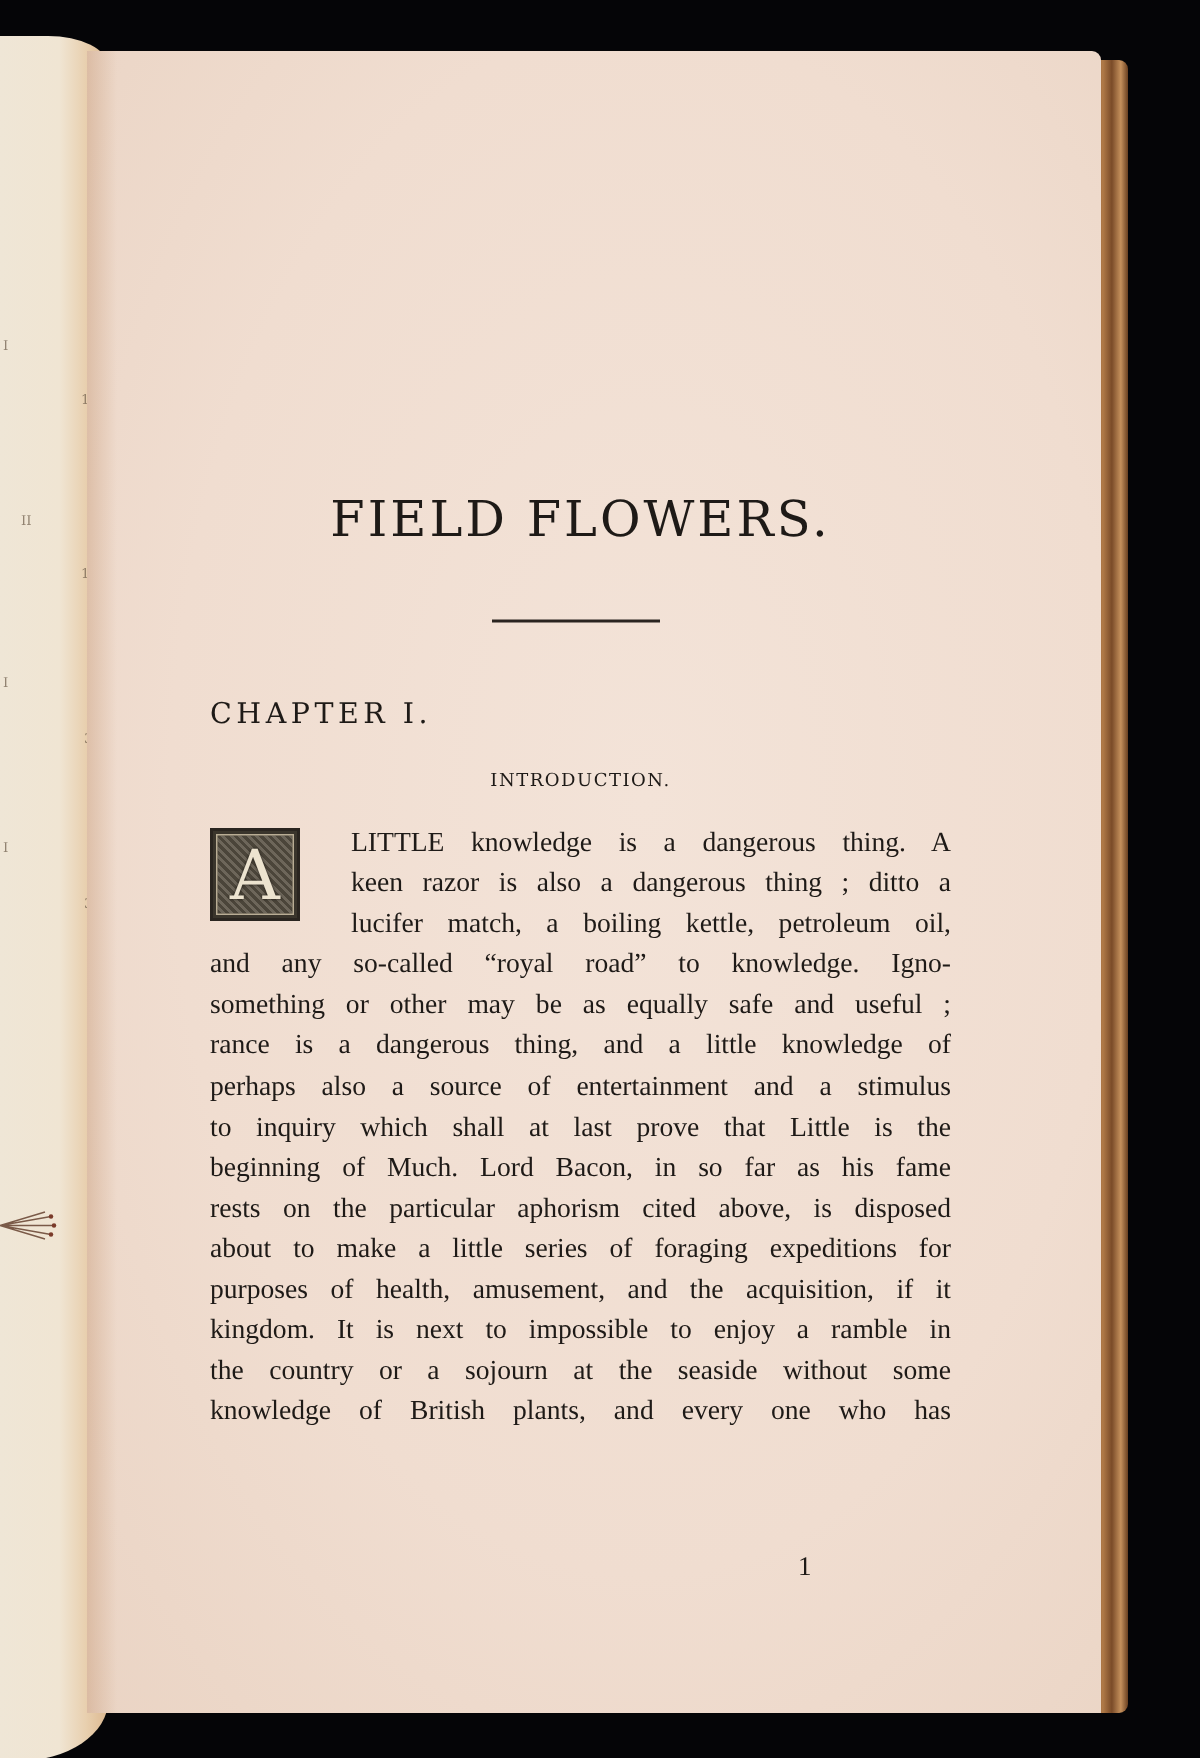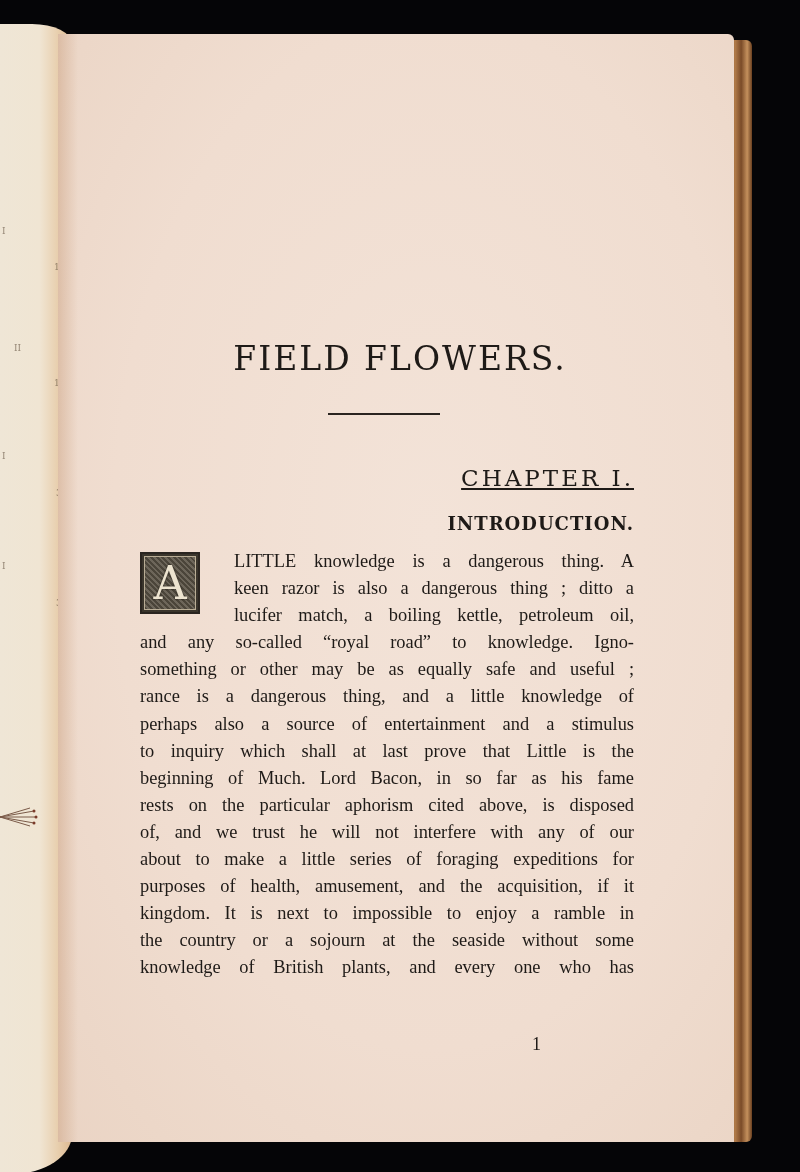--- a/index.html
+++ b/index.html
@@ -20,24 +20,24 @@
   .right-page {
     position:absolute; left:58px; top:34px; width:676px; height:1108px;
     background:radial-gradient(ellipse at 55% 45%, #f3e3d8 0%, #f0ddd0 60%, #ead4c4 100%);
     border-top-right-radius:6px;
   }
   .gutter {
     position:absolute; left:58px; top:34px; width:20px; height:1108px;
     background:linear-gradient(90deg, rgba(190,140,100,.35), rgba(190,140,100,0));
   }
   .content { position:absolute; left:140px; top:320px; width:494px; color:#1e1a17; }
-  .title { text-align:center; font-size:33px; letter-spacing:2px; margin:13px; position:absolute; top:6px; left:0; width:494px; font-family:"DejaVu Serif", serif; font-weight:normal; }
+  .title { text-align:center; font-size:33px; letter-spacing:2px; margin:0; position:absolute; top:6px; left:0; width:494px; font-family:"DejaVu Serif", serif; font-weight:normal; }
   .rule { position:absolute; top:93px; left:188px; width:112px; height:2px; background:#2a2420; }
-  .chapter { position:absolute; top:145px; left:0; width:494px; text-align:right; font-size:23px; letter-spacing:3px;text-decoration:underline; }
-  .intro { position:absolute; top:193px; left:0; width:494px; text-align:right; font-size:18px; font-weight:bold; letter-spacing:1px; }
+  .chapter { position:absolute; top:145px; left:0; width:494px; text-align:left; font-size:19px; letter-spacing:3px; }
+  .intro { position:absolute; top:193px; left:0; width:494px; text-align:center; font-size:12px; font-weight:normal; letter-spacing:1px; }
   .body { position:absolute; top:228px; left:0; width:494px; font-size:18.4px; line-height:27.1px; text-align:justify; font-family:"Liberation Serif", serif; }
   .body .line { display:block; white-space:nowrap; text-align-last:justify; text-align:justify; height:27.1px; }
   .body .indent { padding-left:94px; }
   .dropcap {
     position:absolute; left:0; top:4px; width:60px; height:62px;
     background:#3a352c; border:2px solid #2a2520; box-sizing:border-box;
     display:flex; align-items:center; justify-content:center;
   }
   .dropcap .inner { width:50px; height:52px; border:1px solid #b9ad95; display:flex; align-items:center; justify-content:center;
     background:repeating-linear-gradient(45deg,#4b453a 0 2px,#6d665a 2px 4px); }
@@ -83,21 +83,20 @@
     <span class="line indent">LITTLE knowledge is a dangerous thing.  A</span>
     <span class="line indent">keen razor is also a dangerous thing ; ditto a</span>
     <span class="line indent">lucifer match, a boiling kettle, petroleum oil,</span>
     <span class="line">and any so-called “royal road” to knowledge.  Igno-</span>
     <span class="line">something or other may be as equally safe and useful ;</span>
     <span class="line">rance is a dangerous thing, and a little knowledge of</span>
     <span class="line">perhaps also a source of entertainment and a stimulus</span>
     <span class="line">to inquiry which shall at last prove that Little is the</span>
     <span class="line">beginning of Much.  Lord Bacon, in so far as his fame</span>
     <span class="line">rests on the particular aphorism cited above, is disposed</span>
-    <span class="line">of, and we trust he will not interfere with any of our</span>
     <span class="line">about to make a little series of foraging expeditions for</span>
     <span class="line">purposes of health, amusement, and the acquisition, if it</span>
     <span class="line">kingdom.  It is next to impossible to enjoy a ramble in</span>
     <span class="line">the country or a sojourn at the seaside without some</span>
     <span class="line">knowledge of British plants, and every one who has</span>
   </div>
 </div>
 
 <div class="sig">1</div>
 

